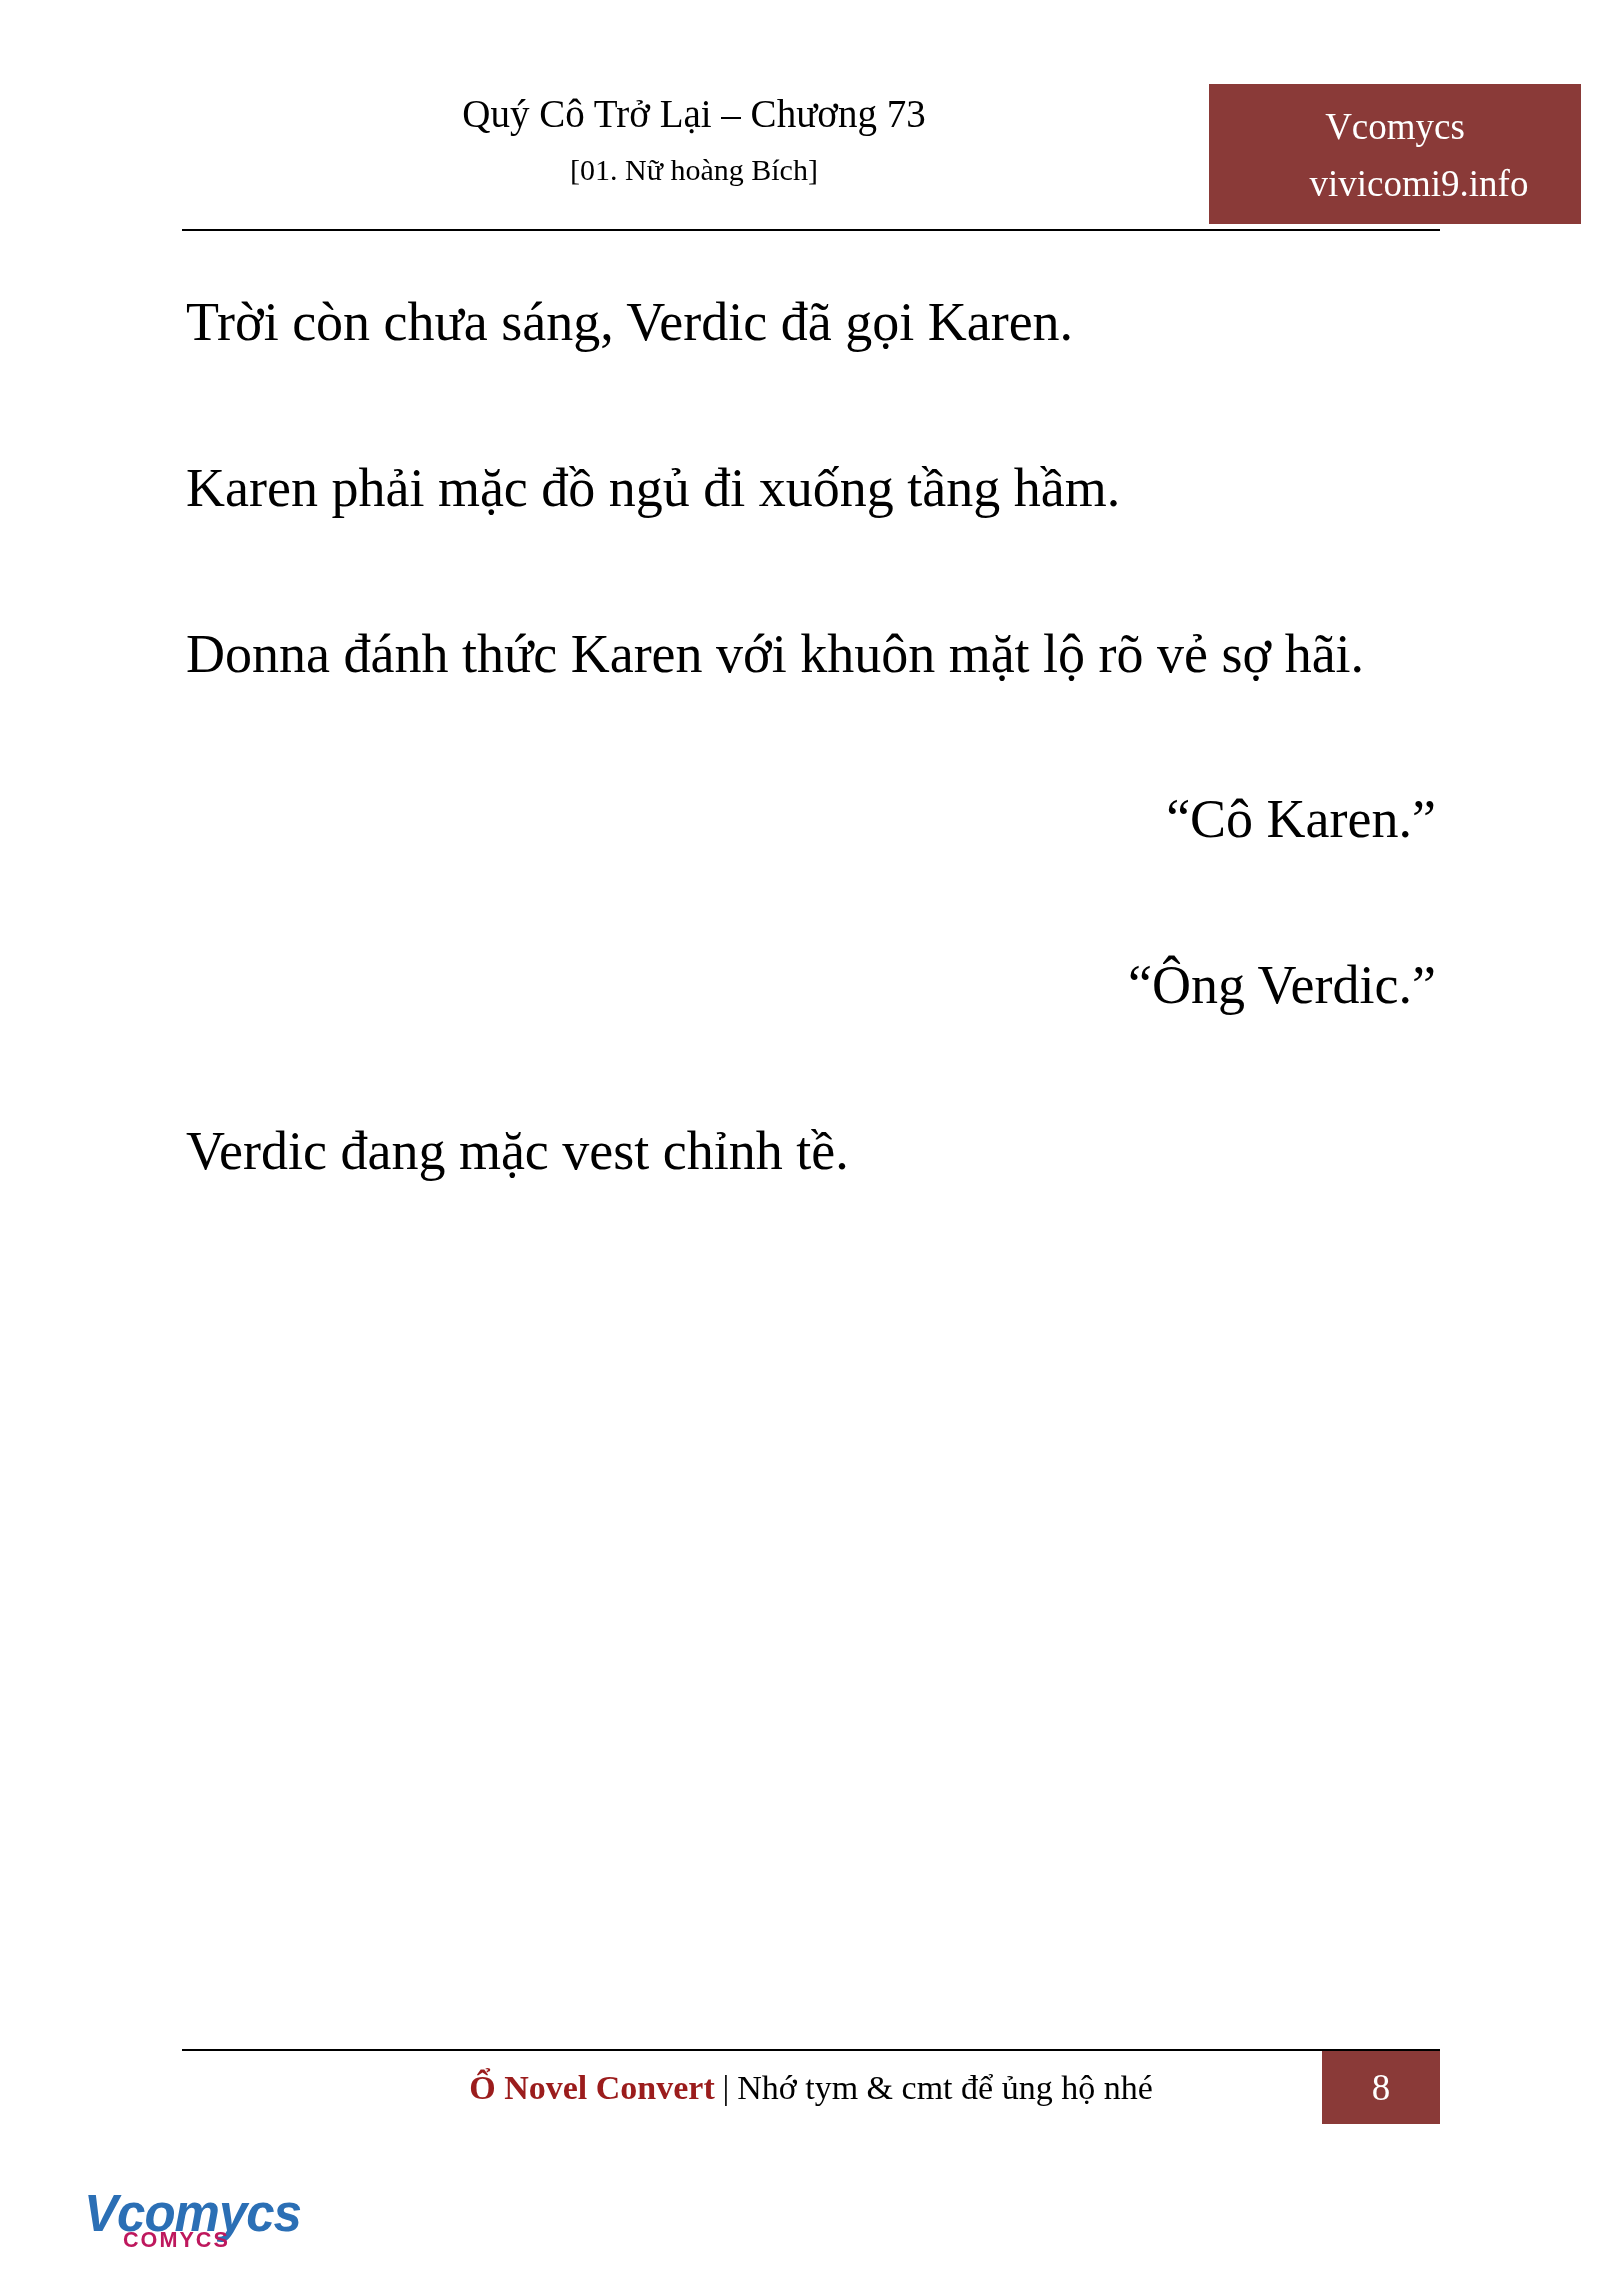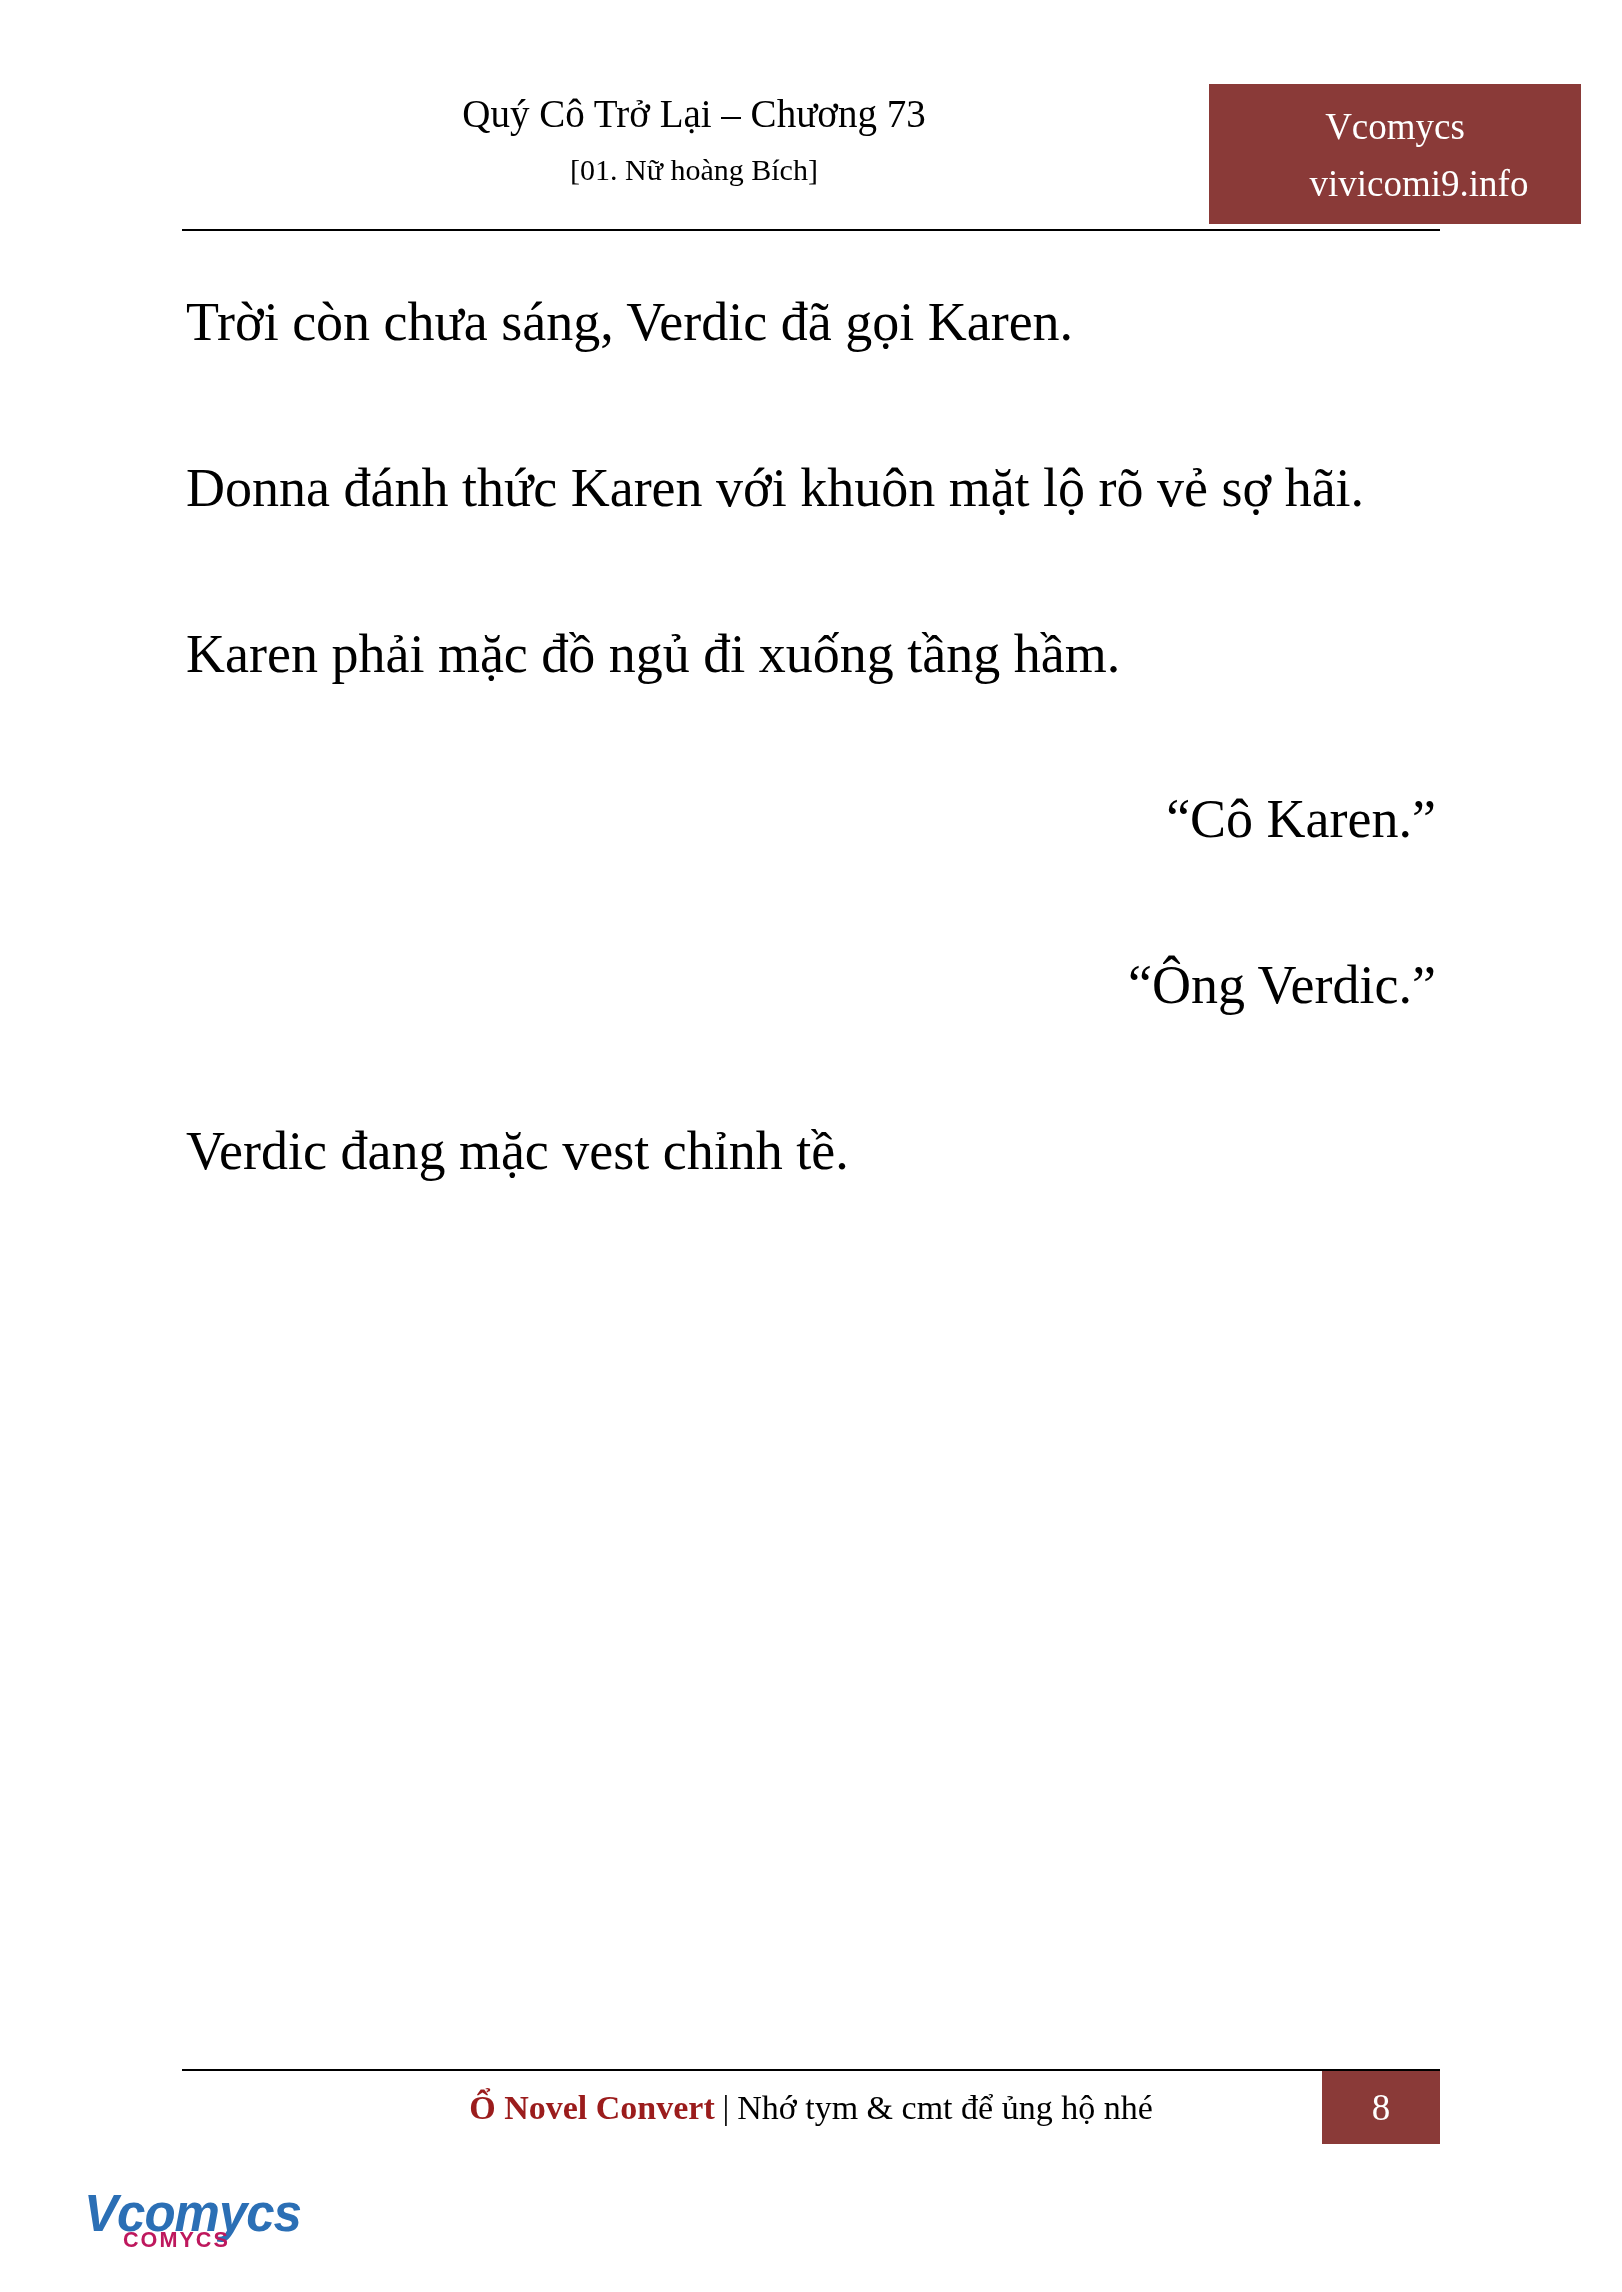--- a/index.html
+++ b/index.html
@@ -105,21 +105,20 @@
     text-align: right;
   }
 
   
   .footer {
     position: absolute;
     left: 182px;
     top: 2049px;
     width: 1258px;
     height: 78px;
-    margin-top: 20px;
   }
   .footer-rule {
     position: absolute;
     left: 0;
     top: 0;
     width: 1258px;
     height: 2px;
     background: #000000;
   }
   .footer-inner {
@@ -205,22 +204,22 @@
     </div>
     <div class="header-badge">
       <span class="b1">Vcomycs</span>
       <span class="b2">vivicomi9.info</span>
     </div>
     <div class="header-rule"></div>
   </div>
 
   <div class="content">
     <p class="para">Trời còn chưa sáng, Verdic đã gọi Karen.</p>
+    <p class="para">Karen phải mặc đồ ngủ đi xuống tầng hầm.</p>
     <p class="para">Donna đánh thức Karen với khuôn mặt lộ rõ vẻ sợ hãi.</p>
-    <p class="para">Karen phải mặc đồ ngủ đi xuống tầng hầm.</p>
     <p class="para quote">“Cô Karen.”</p>
     <p class="para quote">“Ông Verdic.”</p>
     <p class="para last">Verdic đang mặc vest chỉnh tề.</p>
   </div>
 
   <div class="footer">
     <div class="footer-rule"></div>
     <div class="footer-inner">
       <span class="footer-text">
         <span class="footer-brand">Ổ Novel Convert</span><span class="footer-sep">|</span><span class="footer-note">Nhớ tym &amp; cmt để ủng hộ nhé</span>

